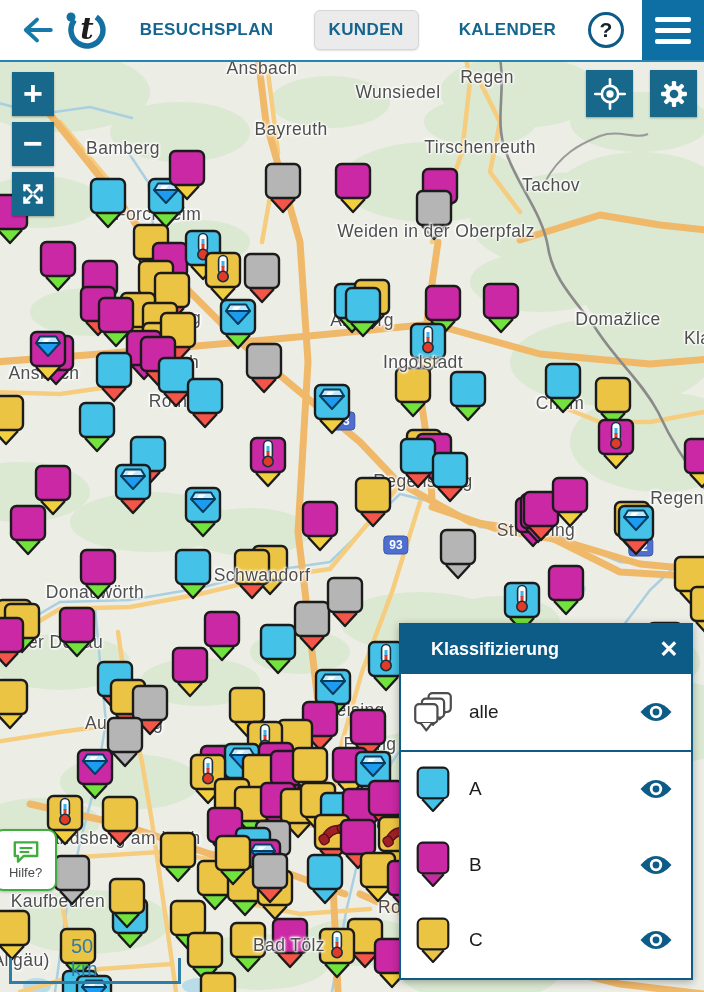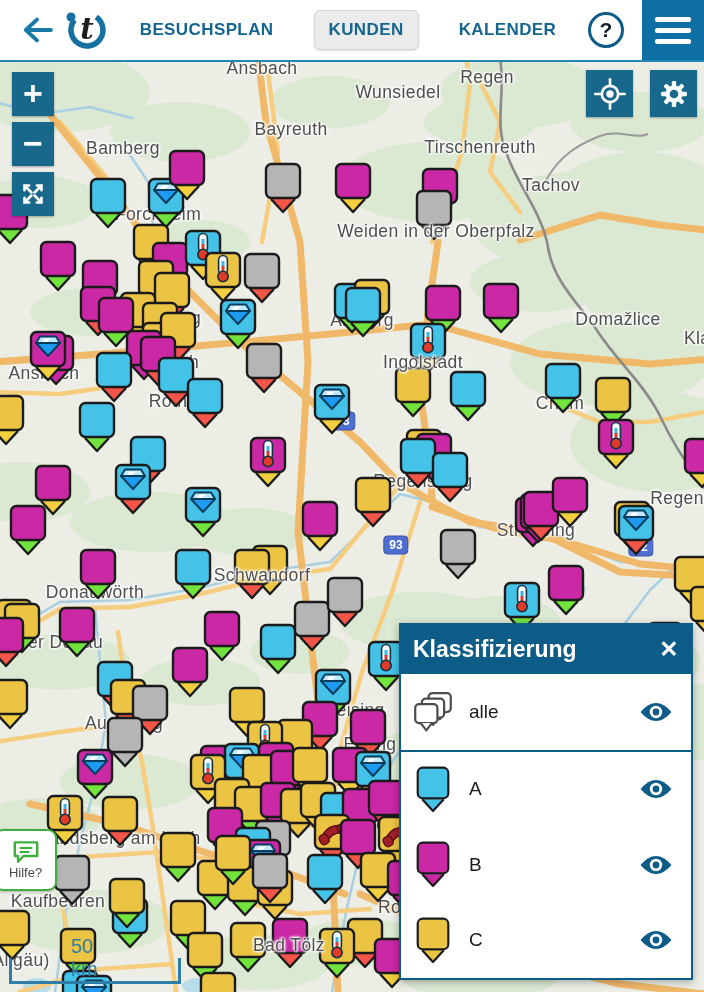--- a/index.html
+++ b/index.html
@@ -33,21 +33,21 @@
   .hilfe { position:absolute; left:-6px; top:767px; width:63px; height:62px; background:#fff; border:2.5px solid #3fae3f; border-radius:9px; display:flex; flex-direction:column; align-items:center; justify-content:center; z-index:5; cursor:pointer; box-shadow:0 1px 3px rgba(0,0,0,.25); }
   .hilfe .txt { font-size:13px; color:#4a4a4a; margin-top:1px; }
 
   .scalebar { position:absolute; left:9px; top:878px; z-index:5; color:#2e7ca8; }
   .scalebar .txt { position:absolute; left:62px; top:-5px; font-size:20px; }
   .scalebar .bracket { position:absolute; left:0; top:18px; width:172px; height:26px; border-left:3px solid #2e7ca8; border-right:3px solid #2e7ca8; border-bottom:3px solid #2e7ca8; }
 
   
   .panel { position:absolute; left:399px; top:561px; width:294px; height:357px; background:#fff; border:2px solid #0d5c88; z-index:6; display:flex; flex-direction:column; box-shadow:0 2px 8px rgba(0,0,0,.3); }
   .panel-head { height:49px; background:#0d5c88; color:#fff; display:flex; align-items:center; flex:0 0 auto; }
-  .panel-title { font-size:23px; font-weight:700; margin-left:12px; flex:1; }
+  .panel-title { font-size:18px; font-weight:700; margin-left:30px; flex:1; }
   .panel-close { width:44px; height:44px; border:none; background:transparent; color:#fff; font-size:23px; font-weight:700; cursor:pointer; }
   .legend-row { flex:1; display:flex; align-items:center; padding:0 18px 0 10px; }
   .legend-row.first { border-bottom:2px solid #0d5c88; }
   .legend-icon { width:44px; display:flex; justify-content:center; }
   .legend-label { flex:1; font-size:19px; color:#1c1c1c; margin-left:14px; }
   .eye-btn { border:none; background:transparent; cursor:pointer; padding:0; display:flex; }
 </style>
 </head>
 <body>
 

